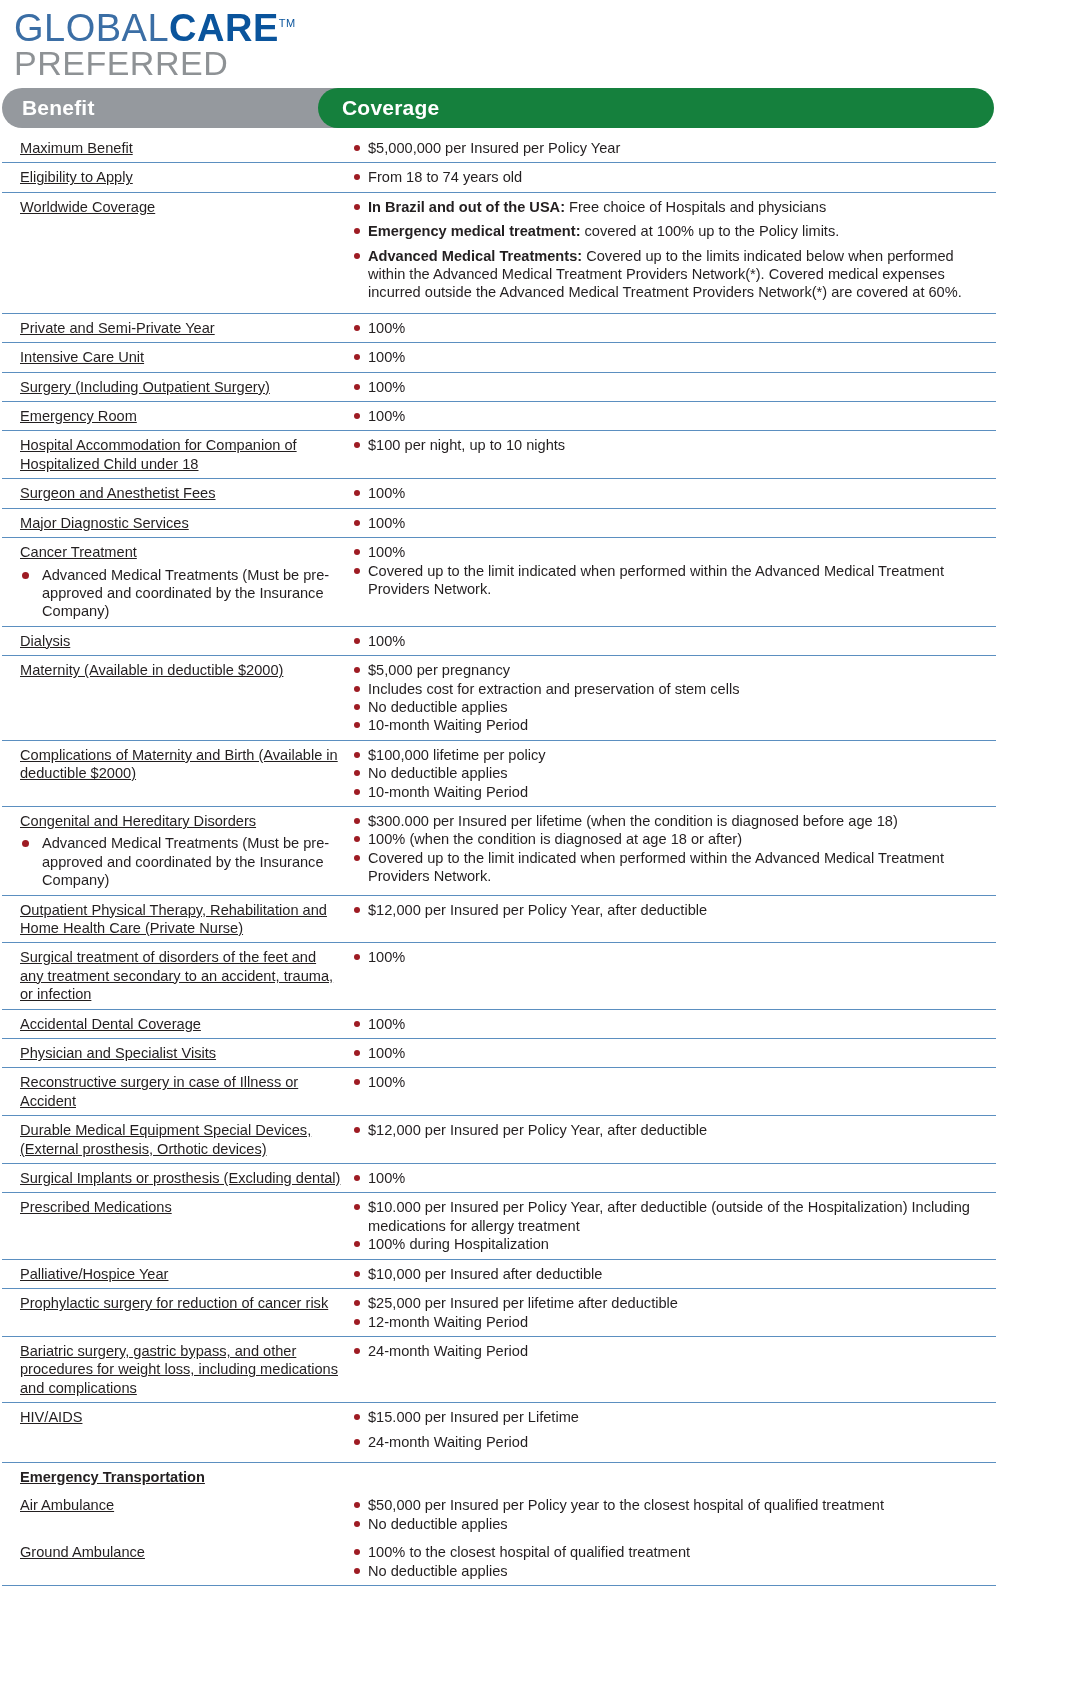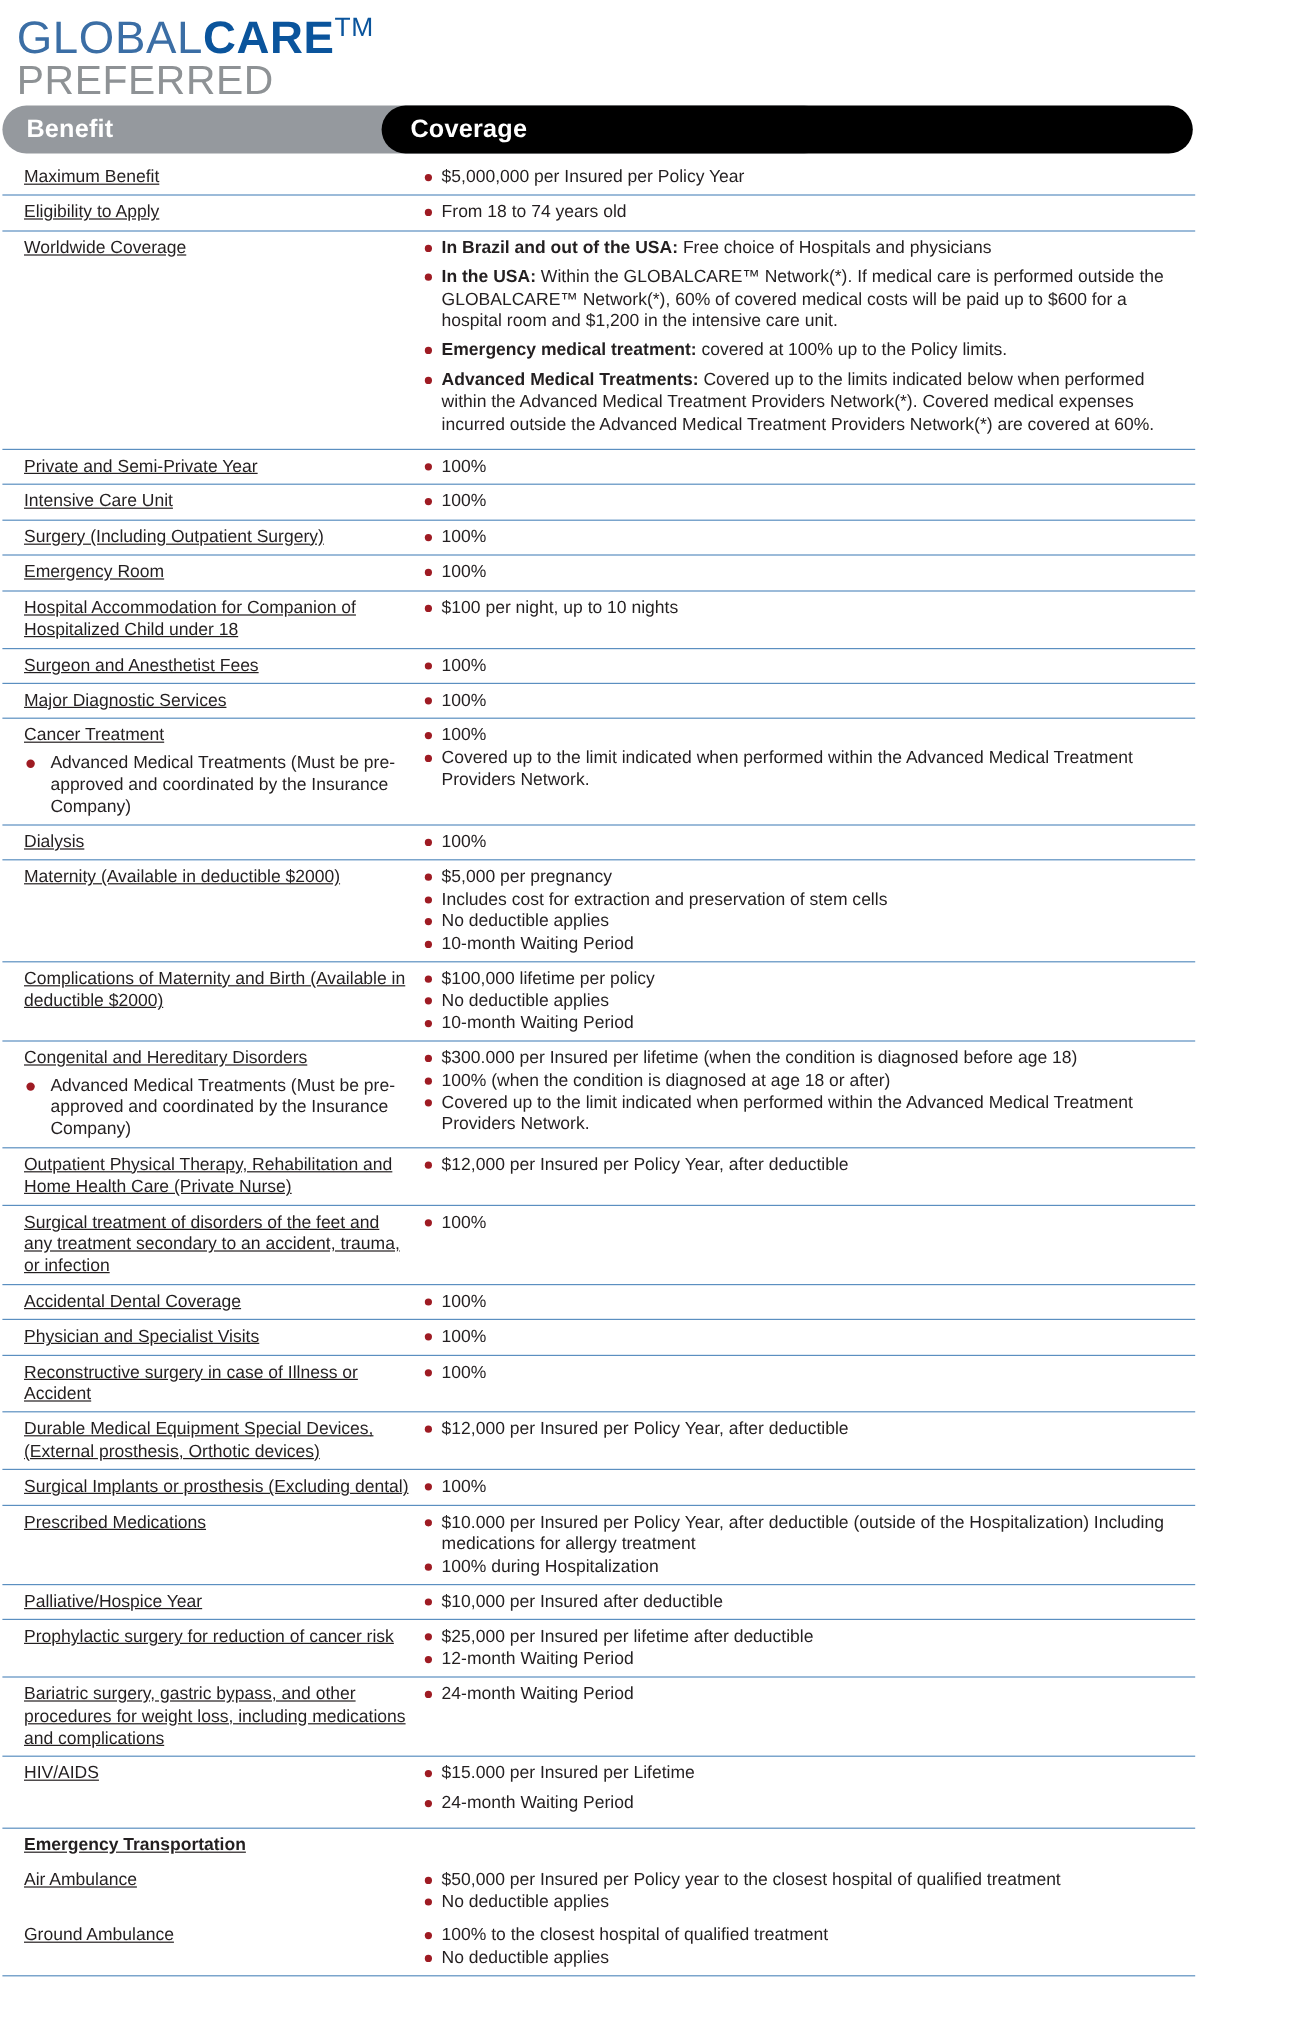--- a/index.html
+++ b/index.html
@@ -29,21 +29,21 @@
   .logo-global {
     color: #3b6ea5;
     font-weight: 300;
   }
   .logo-care {
     color: #0a549c;
     font-weight: 700;
   }
   .logo-tm {
     color: #0a549c;
-    font-size: 22px;
+    font-size: 11px;
     vertical-align: 14px;
     font-weight: 400;
   }
   .logo-line2 {
     font-size: 34px;
     line-height: 36px;
     color: #8e9295;
     font-weight: 400;
     letter-spacing: 0.5px;
     margin-top: -4px;
@@ -61,21 +61,21 @@
     width: 688px; height: 40px;
     background: #95999e;
     border-radius: 20px;
     display: flex;
     align-items: center;
   }
   .hdr-coverage {
     position: absolute;
     left: 318px; top: 0;
     width: 676px; height: 40px;
-    background: #000000;
+    background: #15803d;
     border-radius: 20px;
     display: flex;
     align-items: center;
   }
   .hdr-benefit-label {
     color: #ffffff;
     font-size: 21px;
     font-weight: 700;
     margin-left: 20px;
     letter-spacing: 0.2px;
@@ -210,21 +210,20 @@
           </ul>
         </div>
       </div>
       <div class="row">
         <div class="col-benefit">
           <div class="bt">Worldwide Coverage</div>
         </div>
         <div class="col-coverage">
           <ul class="bl">
             <li style="margin-bottom: 6px;"><b>In Brazil and out of the USA:</b> Free choice of Hospitals and physicians</li>
-            <li style="margin-bottom: 6px;"><b>In the USA:</b> Within the GLOBALCARE™ Network(*). If medical care is performed outside the GLOBALCARE™ Network(*), 60% of covered medical costs will be paid up to $600 for a hospital room and $1,200 in the intensive care unit.</li>
             <li style="margin-bottom: 6px;"><b>Emergency medical treatment:</b> covered at 100% up to the Policy limits.</li>
             <li style="margin-bottom: 6px;"><b>Advanced Medical Treatments:</b> Covered up to the limits indicated below when performed within the Advanced Medical Treatment Providers Network(*). Covered medical expenses incurred outside the Advanced Medical Treatment Providers Network(*) are covered at 60%.</li>
           </ul>
         </div>
       </div>
       <div class="row">
         <div class="col-benefit">
           <div class="bt">Private and Semi-Private Year</div>
         </div>
         <div class="col-coverage">

